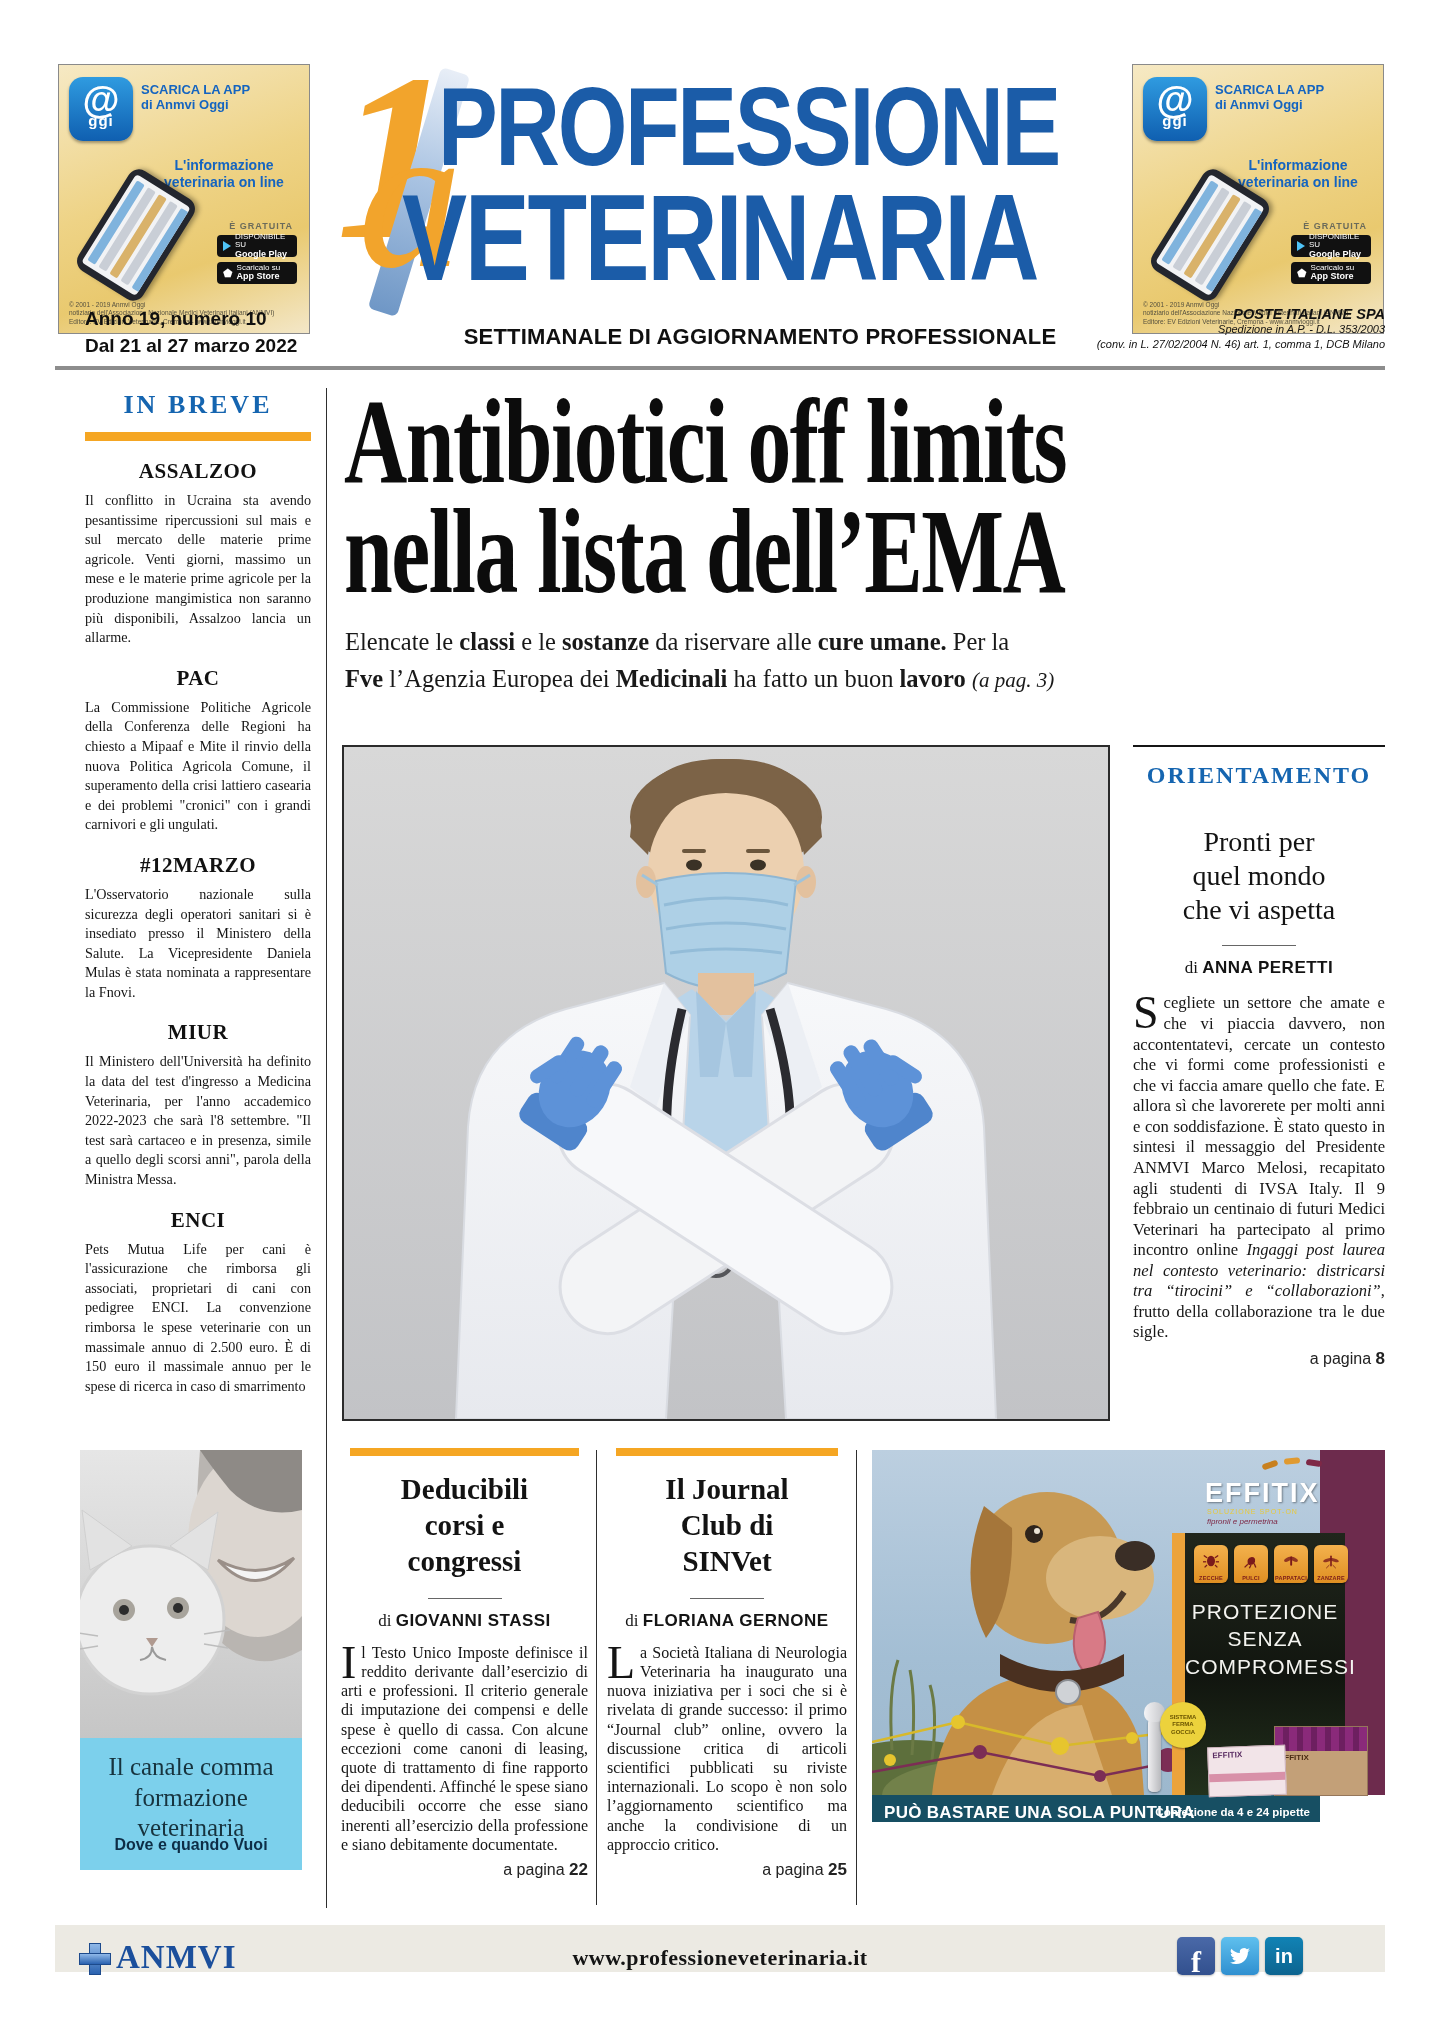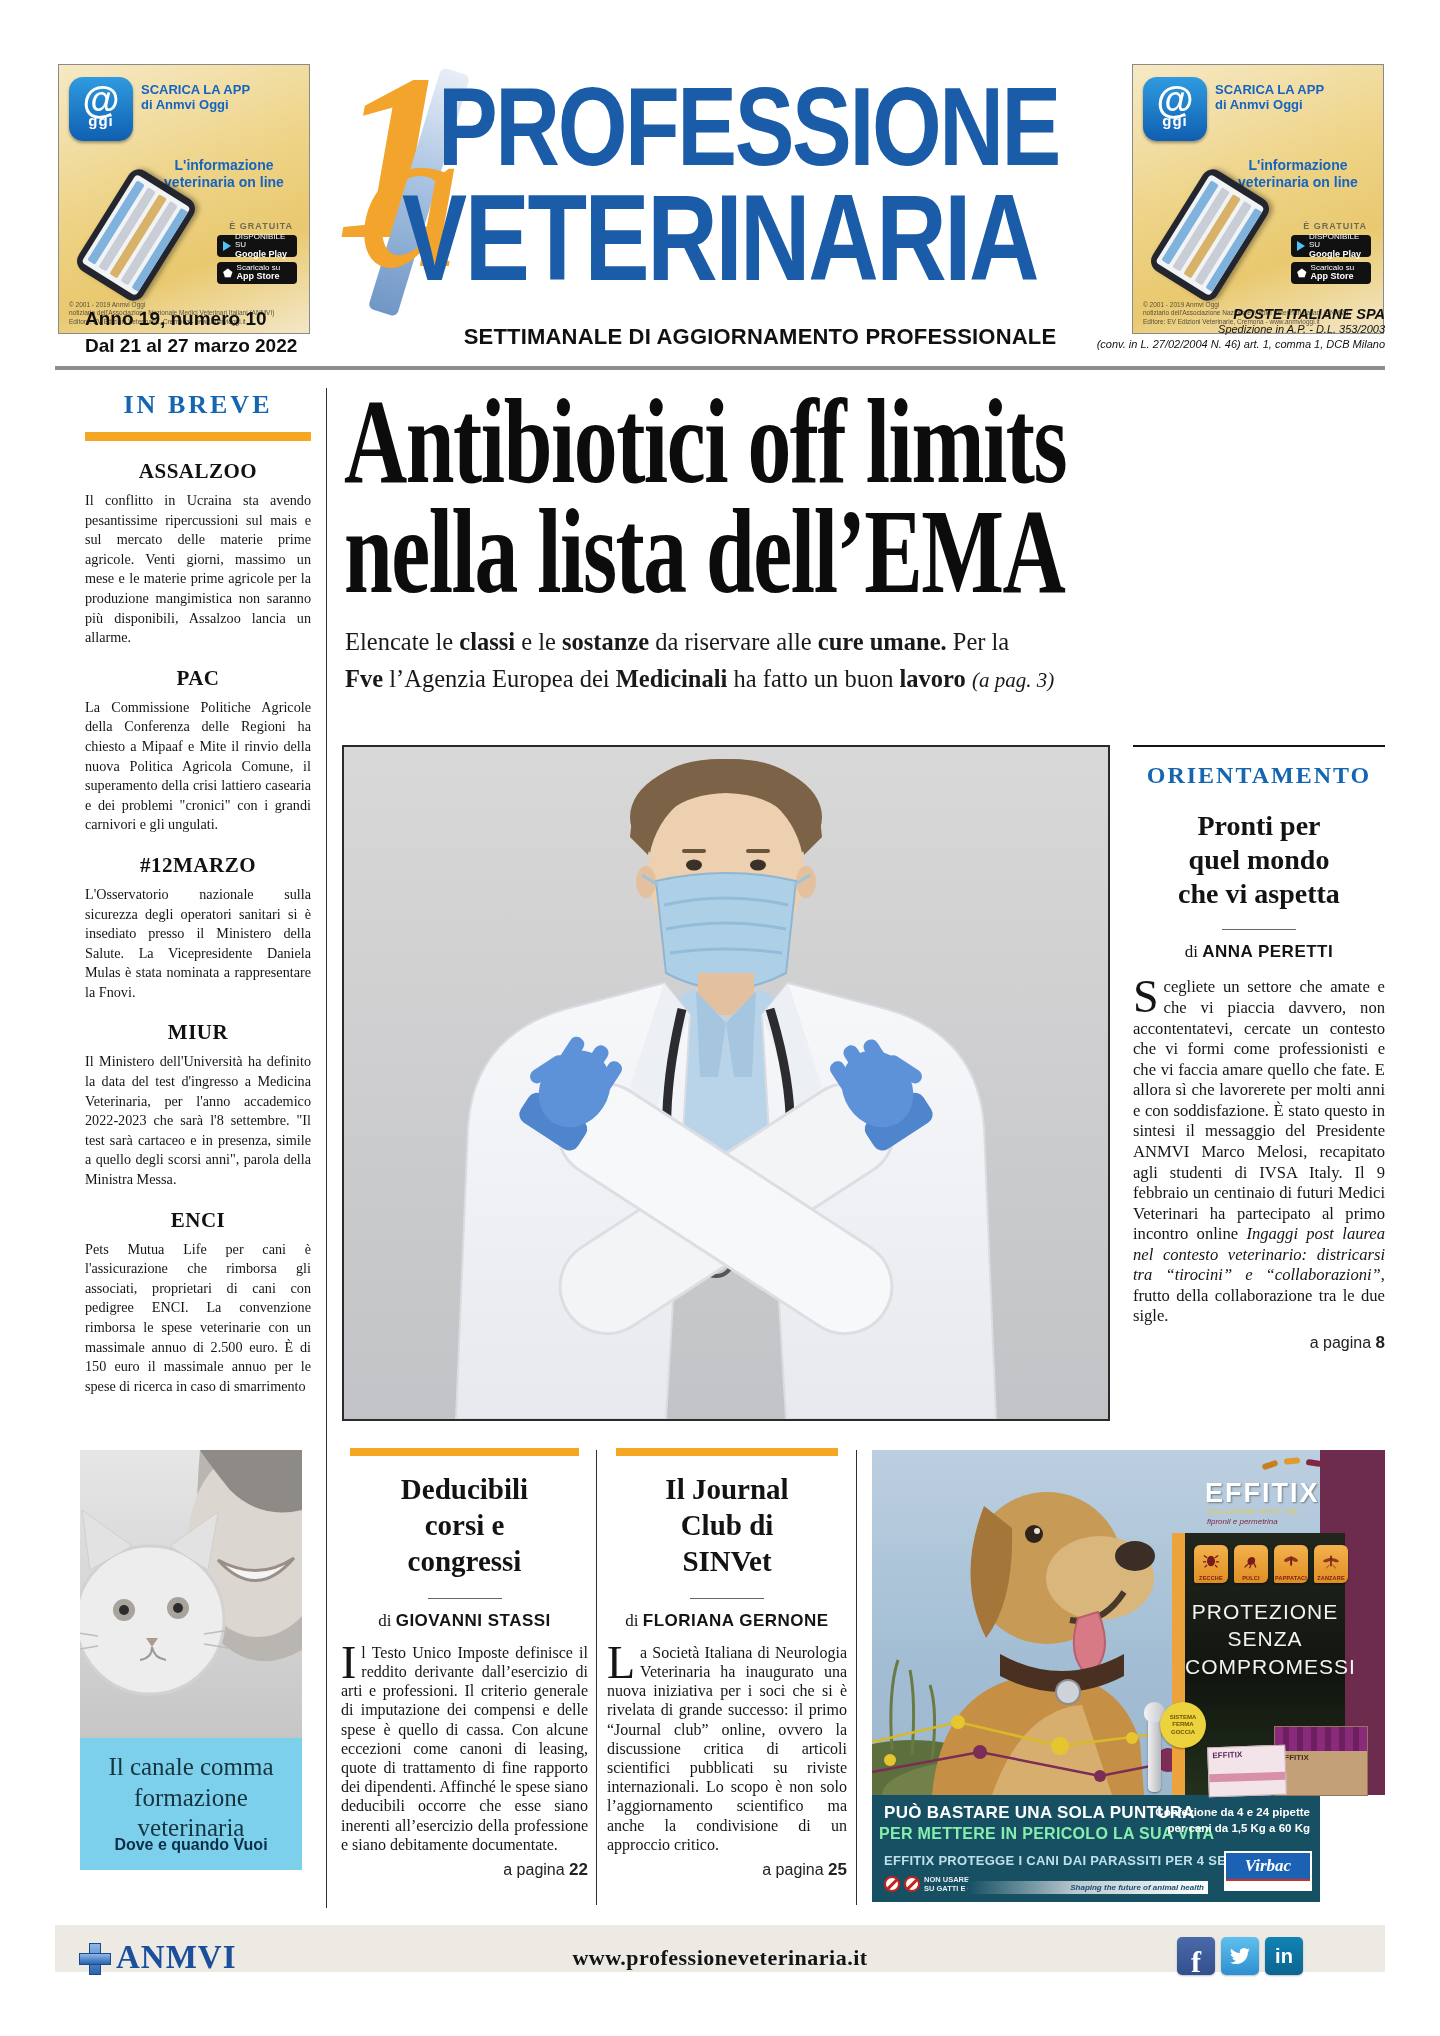--- a/index.html
+++ b/index.html
@@ -79,21 +79,21 @@
   .run-b{font-weight:bold;margin-top:32px;} .run-i{font-style:italic;} .run-sm{font-size:21px;}
 
   
   .photo{left:342px;top:745px;width:764px;height:672px;border:2px solid #2b2b2b;background:#ccc;}
   .photo svg{display:block;}
 
   
   .col-right{left:1133px;top:745px;width:252px;}
   .or-rule{height:2px;background:#151515;}
   .or-label{color:#1565b0;font-weight:bold;font-size:24px;text-align:center;letter-spacing:2px;margin-top:15px;}
-  .or-title{font-weight:bold;font-size:28px;line-height:1.22;text-align:center;margin-top:20px;color:#131313;}
+  .or-title{font-weight:normal;font-size:28px;line-height:1.22;text-align:center;margin-top:36px;color:#131313;}
   .mini-div{width:74px;height:1px;background:#666;margin:18px auto 12px;}
   .byline{text-align:center;font-size:17px;color:#141414;}
   .byline .nm{font-family:"Liberation Sans",sans-serif;font-weight:bold;letter-spacing:.5px;}
   .or-body{margin-top:15px;font-size:16.6px;line-height:1.24;text-align:justify;color:#151515;}
   .dropcap{float:left;font-size:46px;line-height:34px;padding:3px 5px 0 0;}
   .pageref{text-align:right;font-family:"Liberation Sans",sans-serif;font-size:16px;color:#222;margin-top:6px;}
   .pageref b{font-size:17px;}
 
   
   .article{position:absolute;top:1448px;}
@@ -110,21 +110,21 @@
   .vet-word{font-family:"Liberation Sans",sans-serif;font-weight:bold;font-size:64px;line-height:.95;
             color:#6cc6ec;letter-spacing:2px;transform:scaleX(.92);}
   .vet-chan{background:linear-gradient(180deg,#6ec4ea,#2f93c8);color:#fff;font-family:"Liberation Sans",sans-serif;
             font-weight:bold;font-size:15px;letter-spacing:5px;padding:2px 8px 2px 12px;border:1px solid #0b0c12;}
   .vet-cap{position:absolute;left:0;top:302px;width:222px;text-align:center;color:#17333e;
            font-size:25px;line-height:1.22;}
   .vet-tag{position:absolute;left:0;top:386px;width:222px;text-align:center;color:#0d2d46;
            font-family:"Liberation Sans",sans-serif;font-weight:bold;font-size:16px;}
 
   
-  .fx-ad{left:872px;top:1450px;width:513px;height:452px;overflow:hidden;}
+  .fx-ad{left:872px;top:1450px;width:513px;height:372px;overflow:hidden;}
   .fx-sky{position:absolute;left:0;top:0;width:513px;height:345px;
           background:linear-gradient(180deg,#bccfe0 0%,#a3bed4 60%,#9db8cd 100%);}
   .fx-maroon{position:absolute;left:448px;top:0;width:65px;height:345px;background:#6d2b4d;}
   .fx-orange{position:absolute;left:300px;top:83px;width:13px;height:262px;background:#eca33b;}
   .fx-dark{position:absolute;left:313px;top:83px;width:160px;height:262px;
            background:linear-gradient(180deg,#20261c 0%,#11150f 55%,#23311c 100%);}
   .fx-logo{position:absolute;left:333px;top:28px;color:#fff;font-family:"Liberation Sans",sans-serif;
            font-weight:bold;font-size:27px;letter-spacing:2px;text-shadow:1px 1px 2px rgba(0,0,0,.4);}
   .fx-leaf{position:absolute;width:16px;height:6px;border-radius:4px;}
   .fx-sub1{position:absolute;left:335px;top:58px;color:#e7c93c;font-family:"Liberation Sans",sans-serif;font-size:7px;letter-spacing:1px;}

